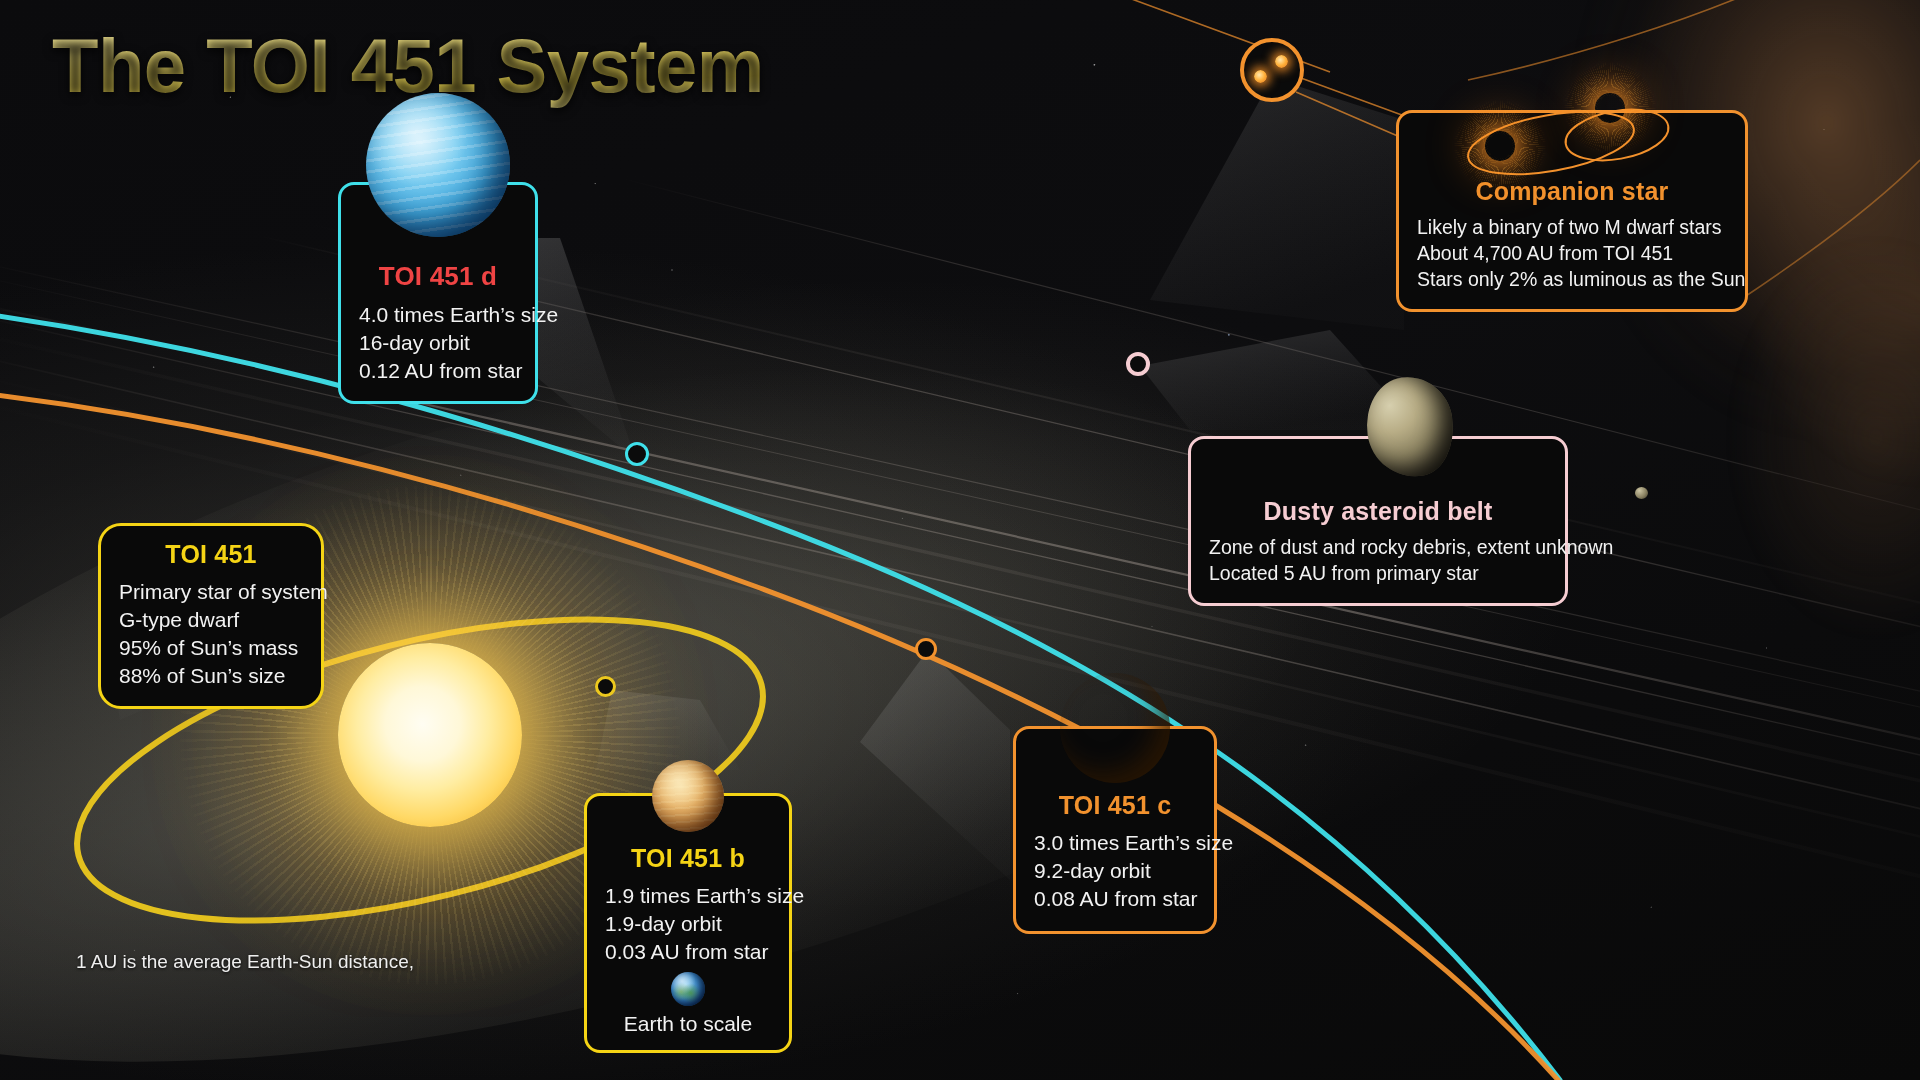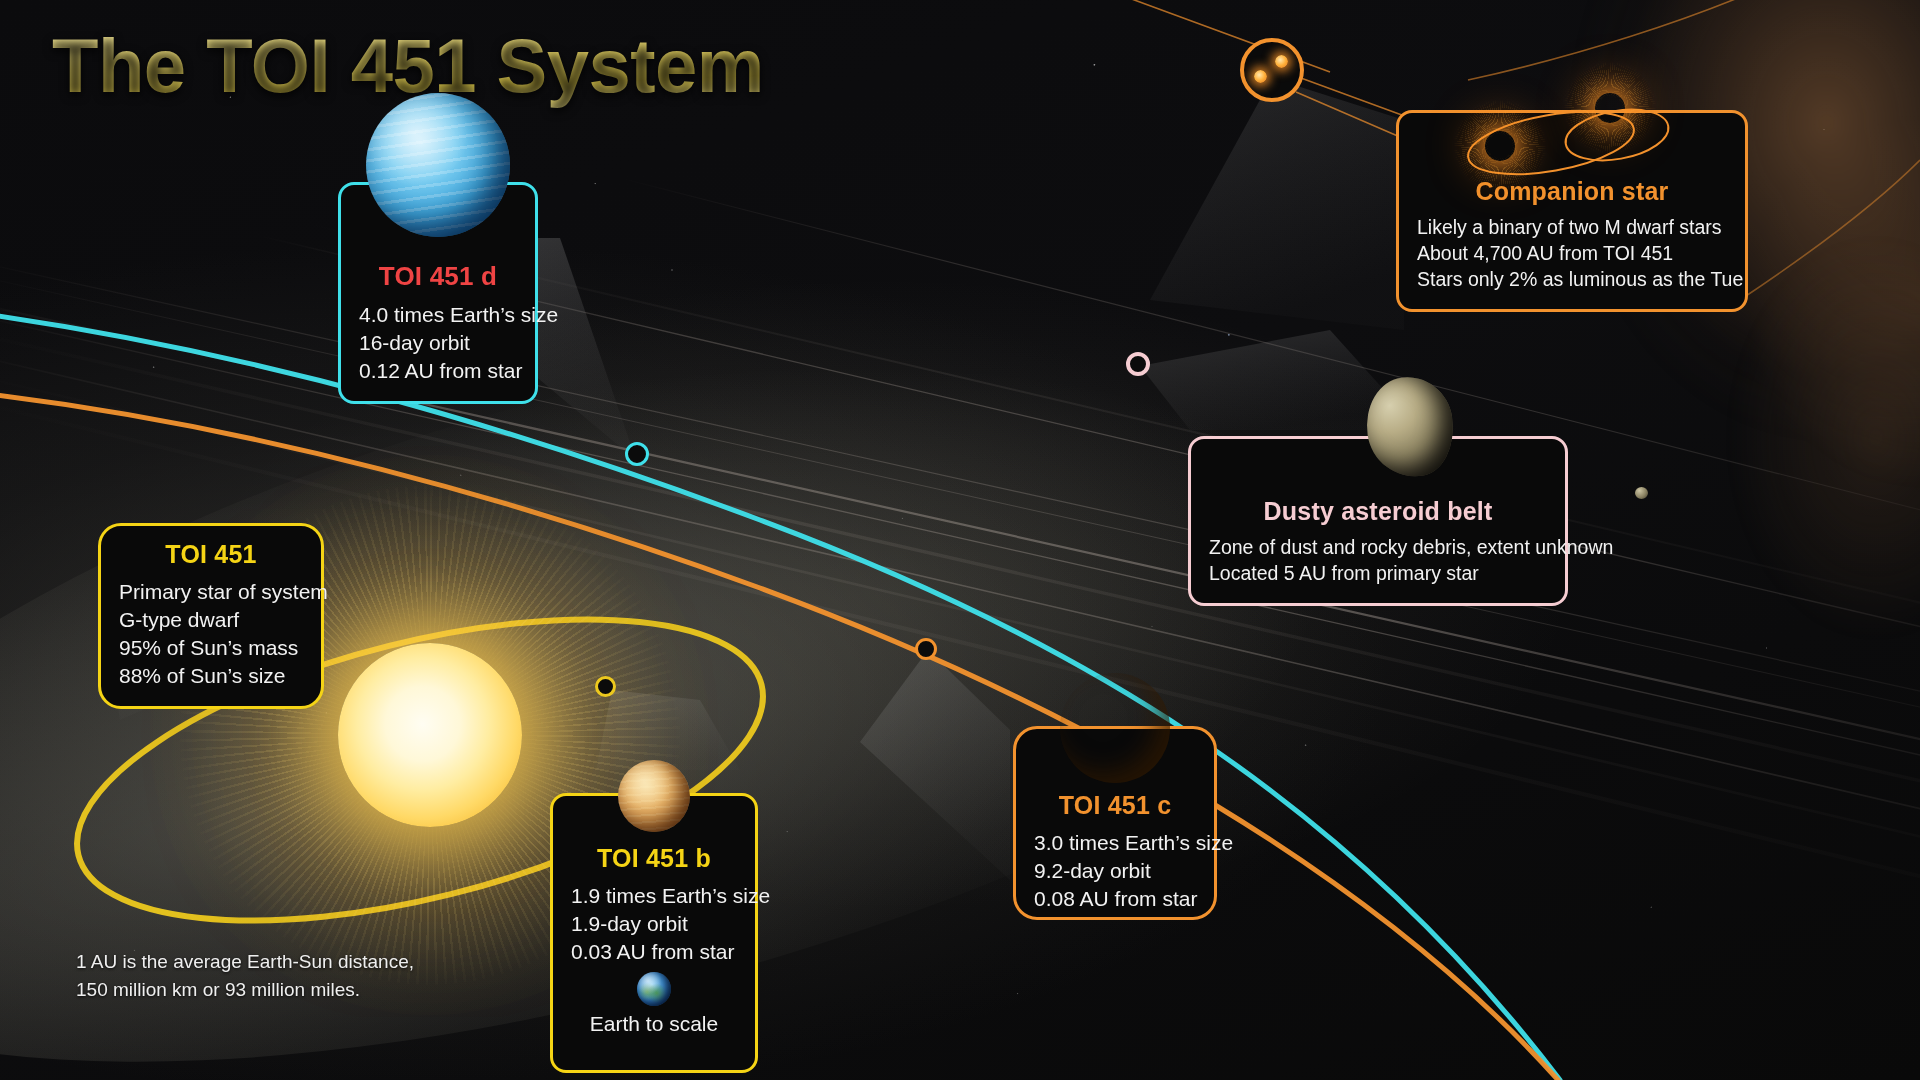--- a/index.html
+++ b/index.html
@@ -369,47 +369,46 @@
       <svg width="352" height="96" style="position:absolute; left:0; top:10px;">
         <ellipse cx="152" cy="46" rx="84" ry="28" fill="none" stroke="#f2922e" stroke-width="2" transform="rotate(-10 152 46)"></ellipse>
         <ellipse cx="218" cy="38" rx="52" ry="24" fill="none" stroke="#f2922e" stroke-width="2" transform="rotate(-10 218 38)"></ellipse>
       </svg>
       <div class="bstar" style="left:86px; top:44px;"></div>
       <div class="bstar" style="left:196px; top:6px;"></div>
     </div>
     <div class="ctitle" style="font-size:25px;">Companion star</div>
     <div class="cline" style="font-size:19.5px;">Likely a binary of two M dwarf stars</div>
     <div class="cline" style="font-size:19.5px;">About 4,700 AU from TOI 451</div>
-    <div class="cline" style="font-size:19.5px;">Stars only 2% as luminous as the Tue</div>
+    <div class="cline" style="font-size:19.5px;">Stars only 2% as luminous as the Sun</div>
   </div>
 
   <div class="card card-pink" style="left:1188px; top:436px; width:380px; padding-top:58px;">
     <div class="asteroid" style="position:absolute; left:176px; top:-62px;"></div>
     <div class="asteroid-speck" style="left:444px; top:48px;"></div>
     <div class="ctitle" style="font-size:25px;">Dusty asteroid belt</div>
     <div class="cline" style="font-size:19.5px;">Zone of dust and rocky debris, extent unknown</div>
     <div class="cline" style="font-size:19.5px;">Located 5 AU from primary star</div>
   </div>
 
-  <div class="card card-yellow" style="left:550px; top:793px; width:208px; padding-top:48px; padding-bottom:32px;">
+  <div class="card card-yellow" style="left:584px; top:793px; width:208px; padding-top:48px; padding-bottom:12px;">
     <div class="thumb planet-b" style="left:50%; top:-36px; transform:translateX(-50%);"></div>
     <div class="ctitle" style="font-size:25px;">TOI 451 b</div>
     <div class="cline">1.9 times Earth’s size</div>
     <div class="cline">1.9-day orbit</div>
     <div class="cline">0.03 AU from star</div>
     <div class="earth-scale"></div>
     <div class="cline" style="text-align:center;">Earth to scale</div>
   </div>
 
-  <div class="card card-orange" style="left:1013px; top:726px; width:204px; padding-top:62px; padding-bottom:4px;border-radius:24px;">
+  <div class="card card-orange" style="left:1013px; top:726px; width:204px; padding-top:62px; padding-bottom:18px;">
     <div class="thumb planet-c" style="left:50%; top:-56px; transform:translateX(-50%);"></div>
     <div class="ctitle" style="font-size:25px;">TOI 451 c</div>
     <div class="cline">3.0 times Earth’s size</div>
     <div class="cline">9.2-day orbit</div>
     <div class="cline">0.08 AU from star</div>
   </div>
 
   <div id="footnote">
     <div>1 AU is the average Earth-Sun distance,</div>
-    <div>150 million km or 93 million miles.</div>
   </div>
 
 </div>
 
 </body></html>

